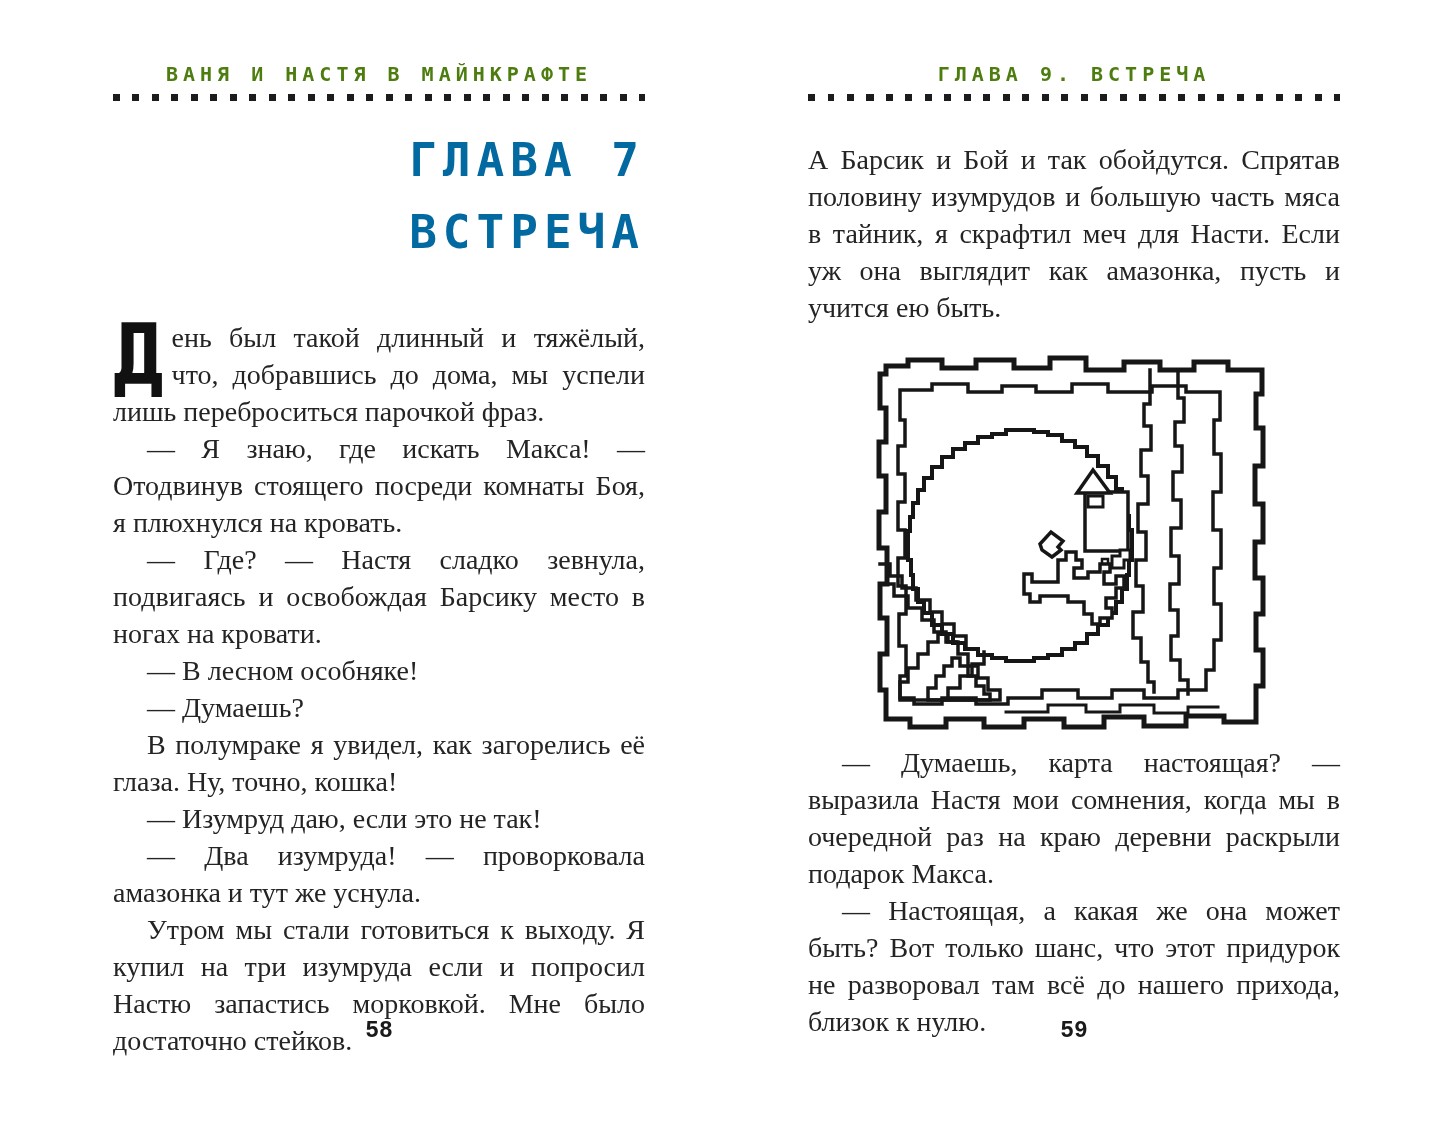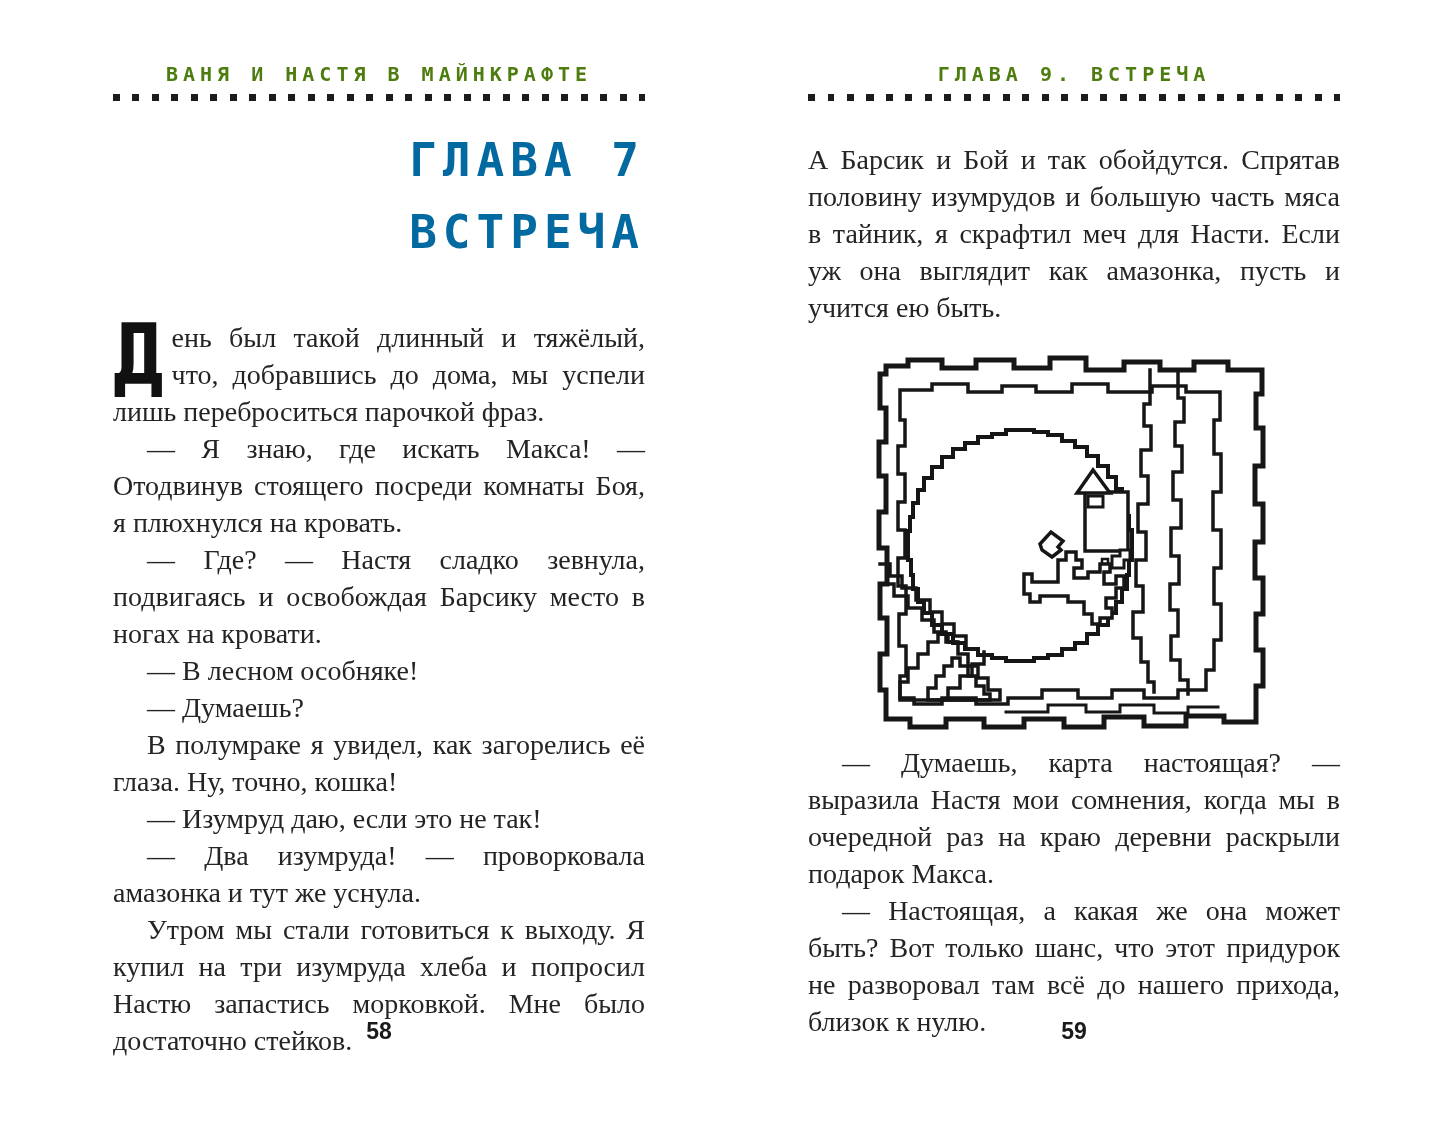--- a/index.html
+++ b/index.html
@@ -47,21 +47,21 @@
     margin:4px 8px 0 0;
   }
 
   .map-figure{margin:20px auto 0;width:405px;height:398px;}
   .map-figure svg{display:block;}
 
   .after-map{margin-top:40px;}
 
   .page-number{
     position:absolute;top:1018px;left:0;width:100%;text-align:center;
-    font-family:Liberation Sans, sans-serif;font-weight:bold;
+    font-family:Liberation Mono, monospace;font-weight:bold;
     font-size:23px;color:#1a1a1a;
   }
 </style>
 </head>
 <body>
 
 <div class="spread">
 
   <section class="page page-left">
     <div class="running-head">ВАНЯ И НАСТЯ В МАЙНКРАФТЕ</div>
@@ -74,21 +74,21 @@
 
     <div class="body-text">
       <p class="no-indent"><span class="drop-cap">Д</span><span>ень был такой длинный и тяжёлый, что, добравшись до дома, мы успели лишь переброситься парочкой фраз.</span></p>
       <p>— Я знаю, где искать Макса! — Отодвинув стоящего посреди комнаты Боя, я плюхнулся на кровать.</p>
       <p>— Где? — Настя сладко зевнула, подвигаясь и освобождая Барсику место в ногах на кровати.</p>
       <p>— В лесном особняке!</p>
       <p>— Думаешь?</p>
       <p>В полумраке я увидел, как загорелись её глаза. Ну, точно, кошка!</p>
       <p>— Изумруд даю, если это не так!</p>
       <p>— Два изумруда! — проворковала амазонка и тут же уснула.</p>
-      <p>Утром мы стали готовиться к выходу. Я купил на три изумруда хлеба и попросил Настю запастись морковкой. Мне было достаточно стейков.</p>
+      <p>Утром мы стали готовиться к выходу. Я купил на три изумруда если и попросил Настю запастись морковкой. Мне было достаточно стейков.</p>
     </div>
 
     <div class="page-number">58</div>
   </section>
 
   <section class="page page-right">
     <div class="running-head">ГЛАВА 9. ВСТРЕЧА</div>
     <div class="dotted-rule"></div>
 
     <div class="body-text body-text-right">

